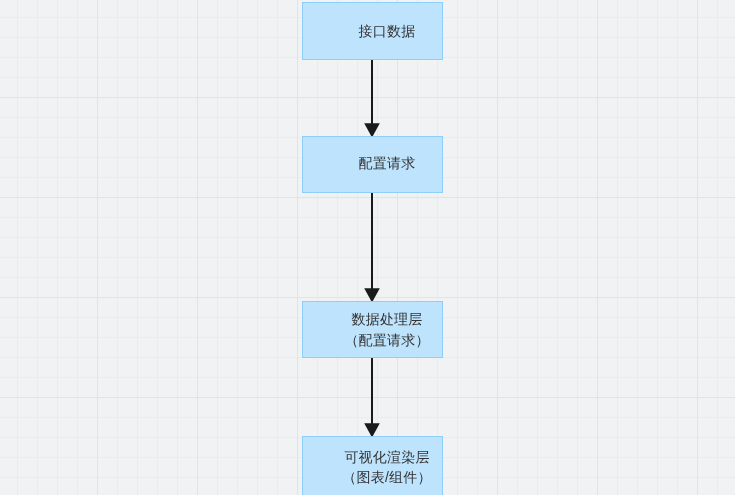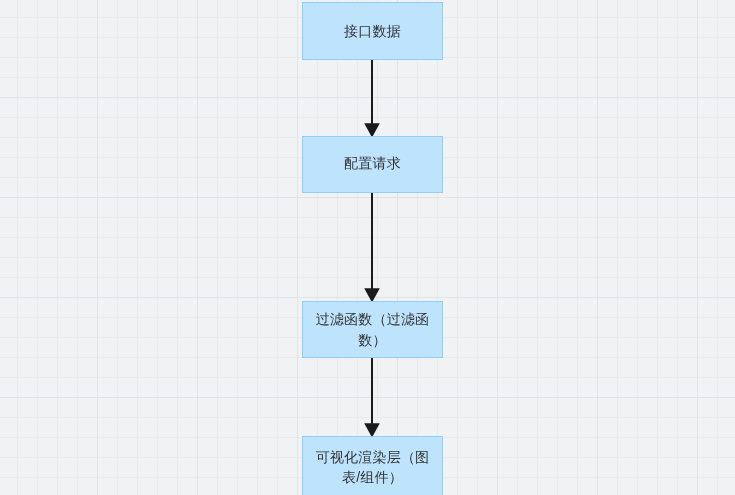--- a/index.html
+++ b/index.html
@@ -56,20 +56,21 @@
     line-height: 1.45;
     letter-spacing: 0.2px;
     padding: 2px 8px;
     z-index: 2;
   }
   .node-label {
     display: block;
     width: 100%;
     white-space: pre-wrap;
     word-break: break-all;
+    margin-left: 29px;
   }
 
   .connector {
     position: absolute;
     z-index: 1;
     pointer-events: none;
   }
 </style>
 </head>
 <body>
@@ -92,20 +93,20 @@
 
   <div class="node" id="n1" style="left: 302px; top: 2px; width: 141px; height: 58px;">
     <span class="node-label">接口数据</span>
   </div>
 
   <div class="node" id="n2" style="left: 302px; top: 136px; width: 141px; height: 57px; font-family: Liberation Serif, serif;">
     <span class="node-label">配置请求</span>
   </div>
 
   <div class="node" id="n3" style="left: 302px; top: 301px; width: 141px; height: 57px;">
-    <span class="node-label">过滤函数（过滤函数）</span>
+    <span class="node-label">数据处理层（配置请求）</span>
   </div>
 
   <div class="node" id="n4" style="left: 302px; top: 436px; width: 141px; height: 62px;">
     <span class="node-label">可视化渲染层（图表/组件）</span>
   </div>
 
 </div>
 
 </body></html>

